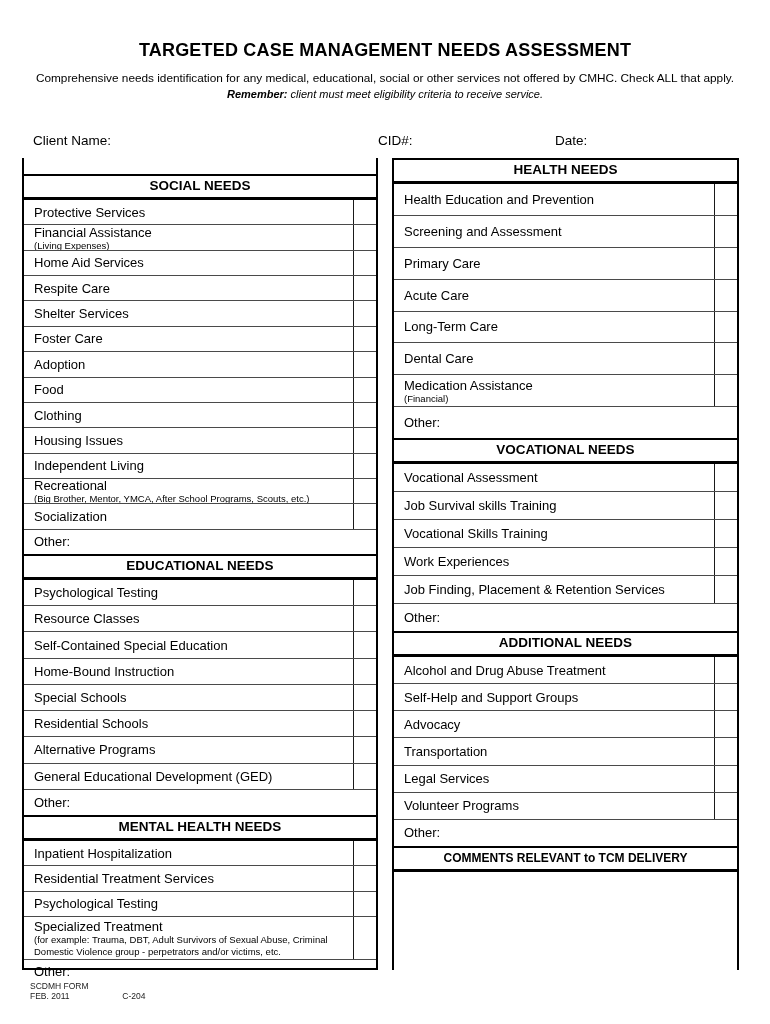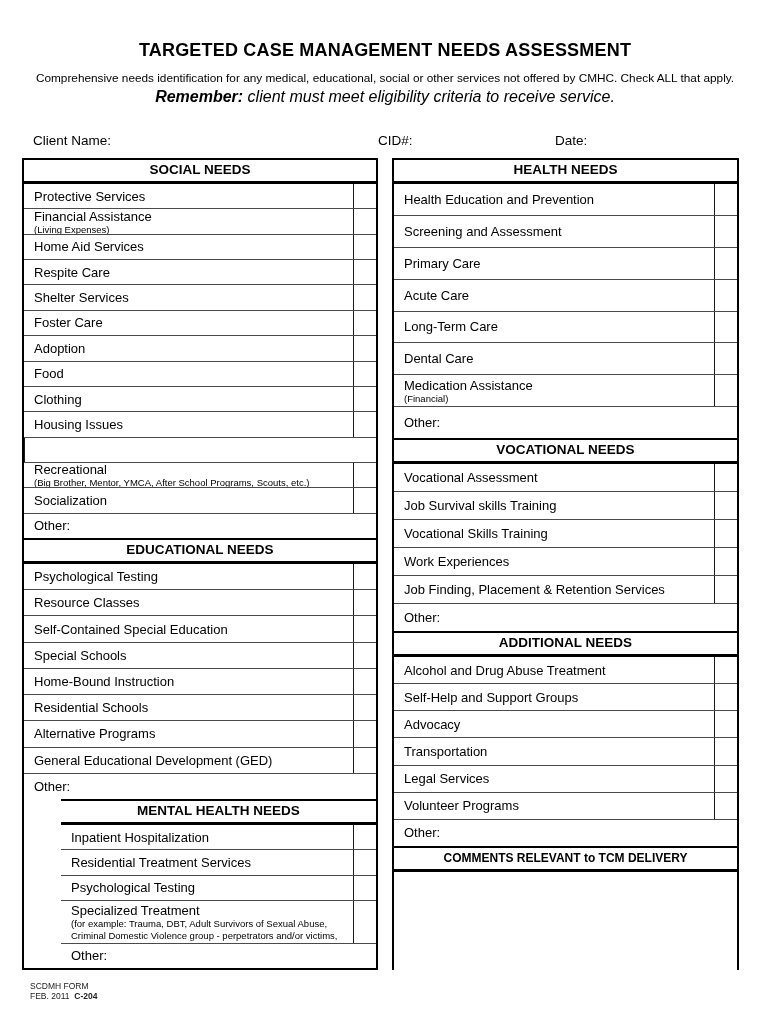--- a/index.html
+++ b/index.html
@@ -8,38 +8,38 @@
     font-family:"Liberation Sans","DejaVu Sans",sans-serif;color:#000;
   }
   *{box-sizing:border-box;}
   .page{position:absolute;inset:0;}
 
   
   .doc-title{position:absolute;top:40px;left:0;right:0;text-align:center;
     font-size:18px;font-weight:bold;letter-spacing:.2px;}
   .doc-subtitle{position:absolute;top:71px;left:0;right:0;text-align:center;font-size:11.8px;}
   .doc-reminder{position:absolute;top:88px;left:0;right:0;text-align:center;
-    font-size:16px;font-style:italic;}
+    font-size:11px;font-style:italic;}
   .doc-reminder b{font-weight:bold;}
 
   
   .field-label{position:absolute;top:131px;font-size:13.5px;}
   .fl-client{left:33px;} .fl-cid{left:378px;} .fl-date{left:555px;}
   .field-value{display:inline-block;min-width:60px;min-height:14px;}
 
   
   .needs-table{position:absolute;top:158px;
     border-left:2px solid #000;border-right:2px solid #000;border-bottom:2px solid #000;}
   .col-left{left:22px;width:356px;height:812px;}
   .col-right{left:392px;width:347px;height:812px;}
 
   .section{display:flex;flex-direction:column;}
-  .col-left .section:nth-child(1){height:380px;}
+  .col-left .section:nth-child(1){height:380px;margin-top:16px;}
   .col-left .section:nth-child(2){height:261px;}
-  .col-left .section:nth-child(3){height:169px;padding-left:37px;}
+  .col-left .section:nth-child(3){height:169px;}
   .col-right .section:nth-child(1){height:280px;}
   .col-right .section:nth-child(2){height:193px;}
   .col-right .section:nth-child(3){height:215px;justify-content:space-between;}
   .col-right .section:nth-child(4){height:169px;}
 
   .section-header{
     flex:0 0 26px;height:26px;border-top:2px solid #000;border-bottom:3px solid #000;
     font-weight:bold;font-size:13.5px;text-align:center;line-height:20px;background:#fff;
   }
   .section-header.comments-header{font-size:12px;line-height:21px;}
@@ -53,21 +53,21 @@
     flex-direction:column;justify-content:center;overflow:hidden;white-space:nowrap;}
   .row.tall .row-label{justify-content:flex-start;padding-top:2px;white-space:normal;}
   .label-main{font-size:13px;}
   .label-note{font-size:9.5px;}
   .label-block-note{font-size:9.5px;line-height:1.3;padding-right:6px;}
   .cbox{flex:0 0 23px;border-left:1.5px solid #1a1a1a;}
   .comments-box{background:#fff;}
 
   
   .footer{position:absolute;left:30px;top:981px;font-size:8.5px;line-height:1.22;color:#222;}
-  .footer .form-number{font-weight:bold;}
+  .footer .form-number{font-weight:normal;margin-left:48px;}
 </style>
 </head>
 <body>
 
 <div class="page">
 
   <div class="doc-title">TARGETED CASE MANAGEMENT NEEDS ASSESSMENT</div>
   <div class="doc-subtitle">Comprehensive needs identification for any medical, educational, social or other services not offered by CMHC. Check ALL that apply.</div>
   <div class="doc-reminder"><b>Remember:</b><span> client must meet eligibility criteria to receive service.</span></div>
 
@@ -143,20 +143,23 @@
             </div>
             <div class="cbox"></div>
           </div>
           <div class="row">
             <div class="row-label">
               <span class="label-main">Housing Issues</span>
             </div>
             <div class="cbox"></div>
           </div>
           <div class="row">
+            <div class="row-label">
+              <span class="label-main">Independent Living</span>
+            </div>
             <div class="cbox"></div>
           </div>
           <div class="row">
             <div class="row-label">
               <span class="label-main">Recreational</span>
               <span class="label-note"> (Big Brother, Mentor, YMCA, After School Programs, Scouts, etc.)</span>
             </div>
             <div class="cbox"></div>
           </div>
           <div class="row">
@@ -188,27 +191,27 @@
             <div class="cbox"></div>
           </div>
           <div class="row">
             <div class="row-label">
               <span class="label-main">Self-Contained Special Education</span>
             </div>
             <div class="cbox"></div>
           </div>
           <div class="row">
             <div class="row-label">
+              <span class="label-main">Home-Bound Instruction</span>
+            </div>
+            <div class="cbox"></div>
+          </div>
+          <div class="row">
+            <div class="row-label">
               <span class="label-main">Special Schools</span>
-            </div>
-            <div class="cbox"></div>
-          </div>
-          <div class="row">
-            <div class="row-label">
-              <span class="label-main">Home-Bound Instruction</span>
             </div>
             <div class="cbox"></div>
           </div>
           <div class="row">
             <div class="row-label">
               <span class="label-main">Residential Schools</span>
             </div>
             <div class="cbox"></div>
           </div>
           <div class="row">

